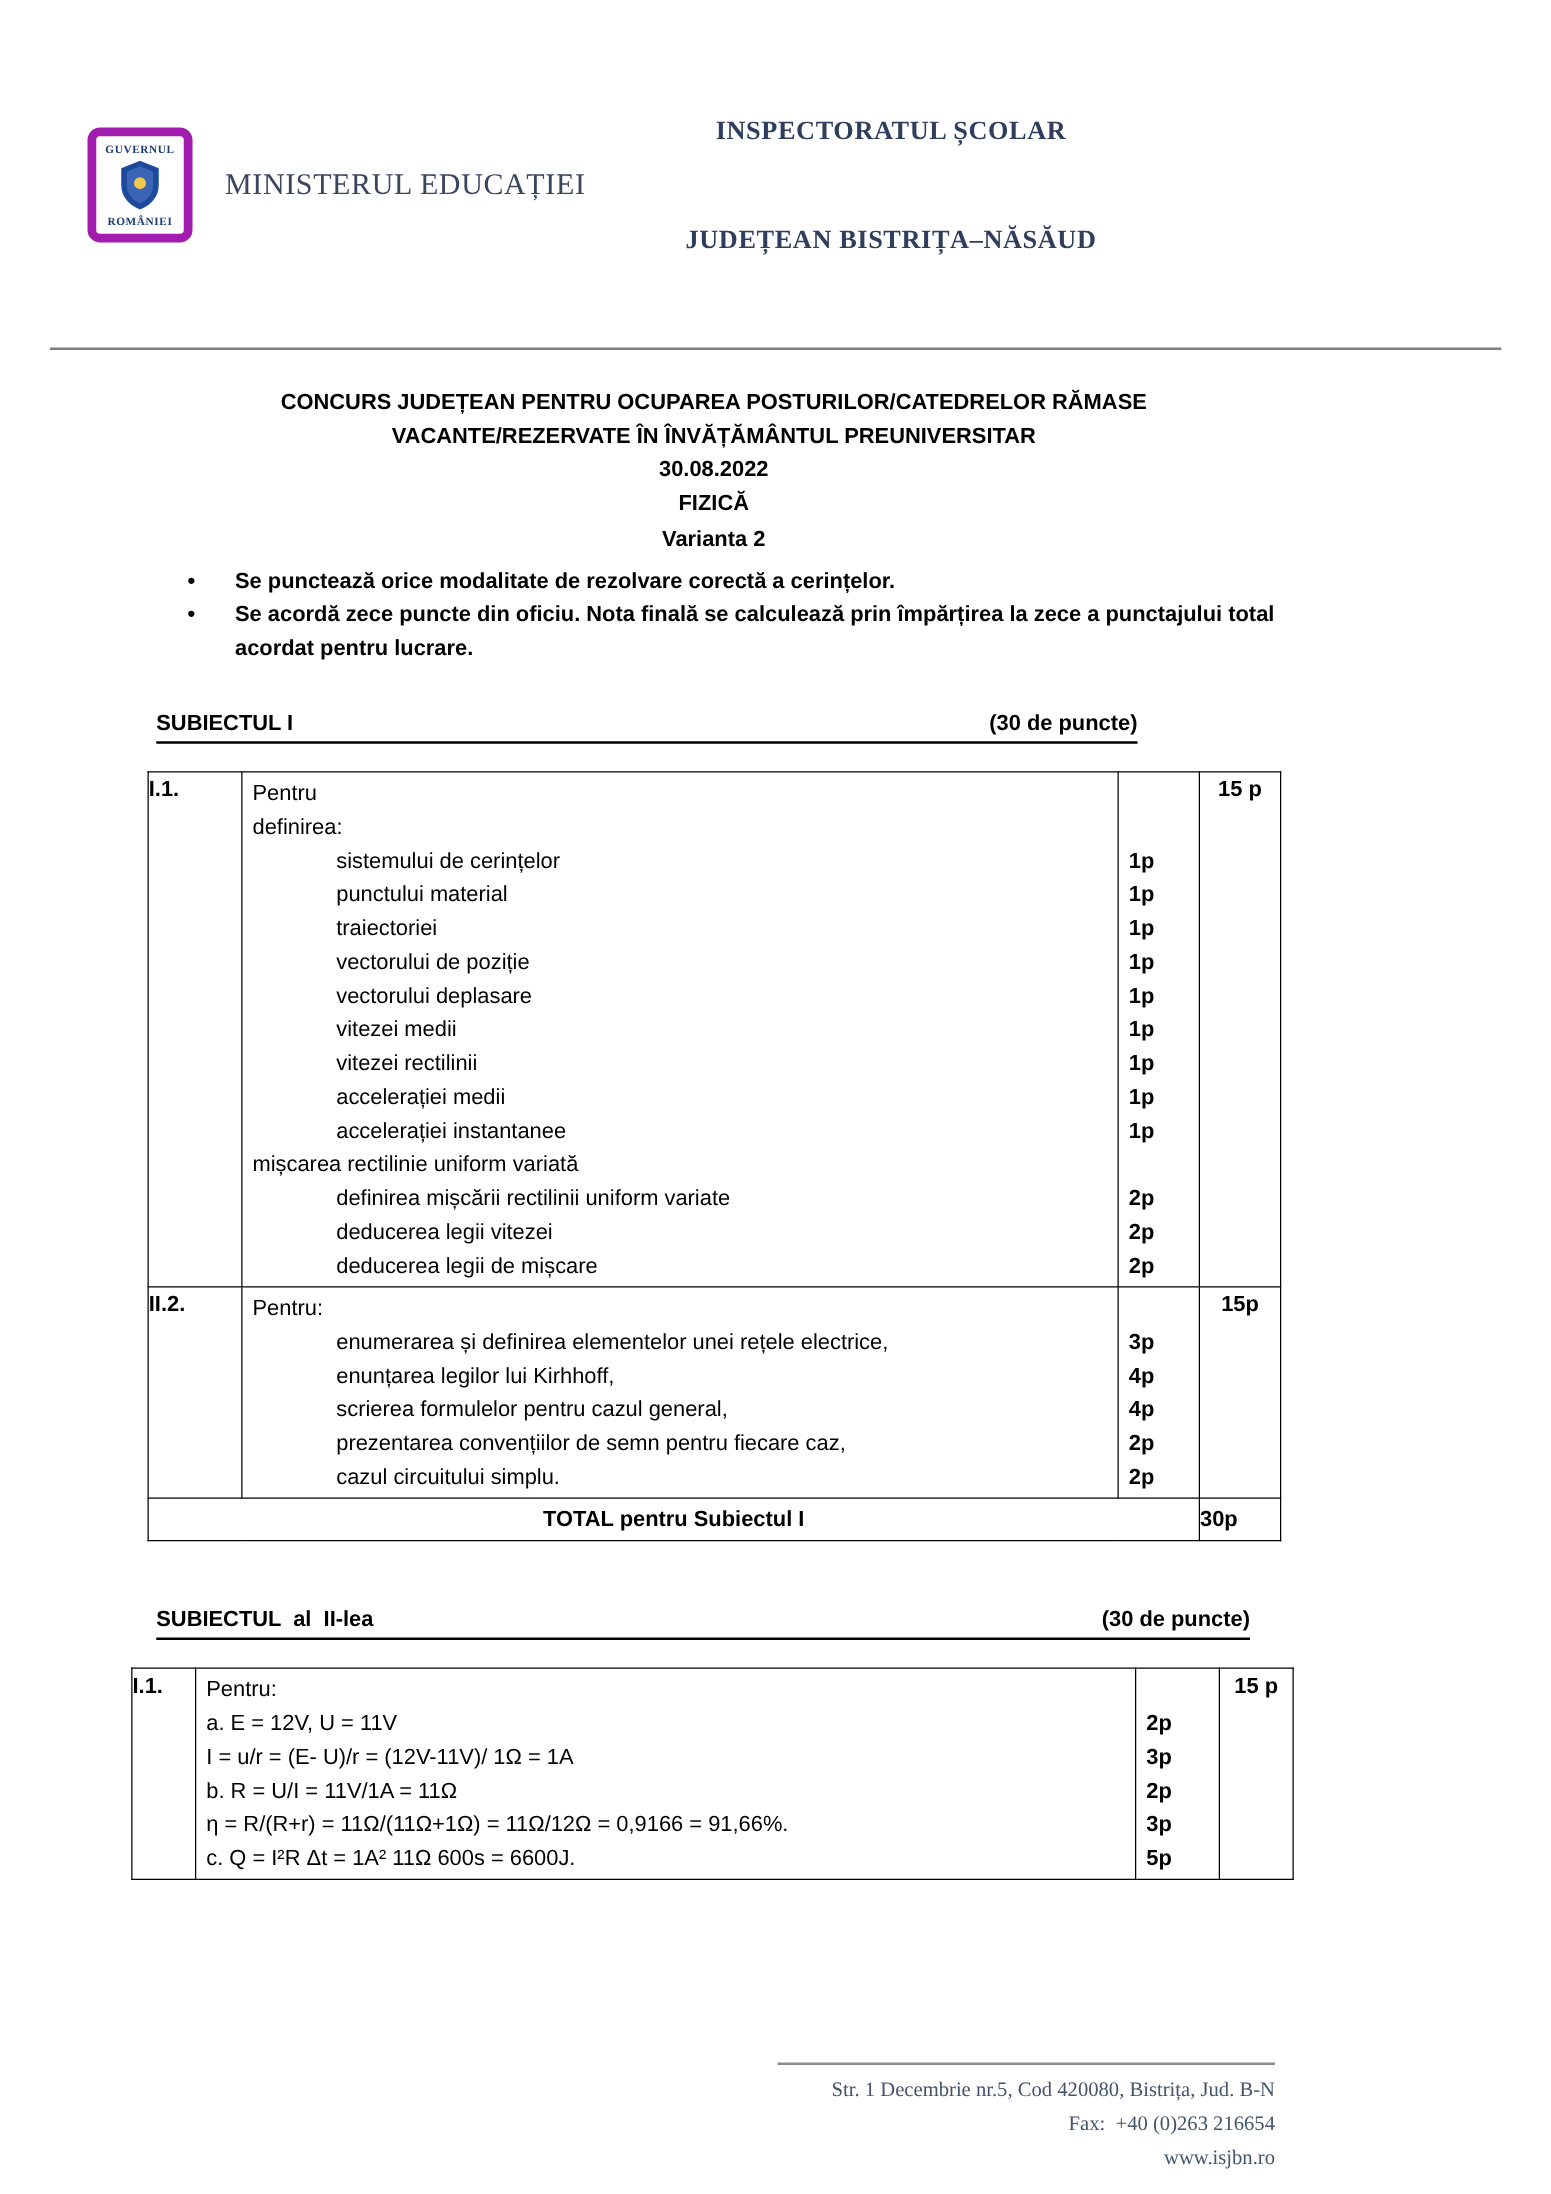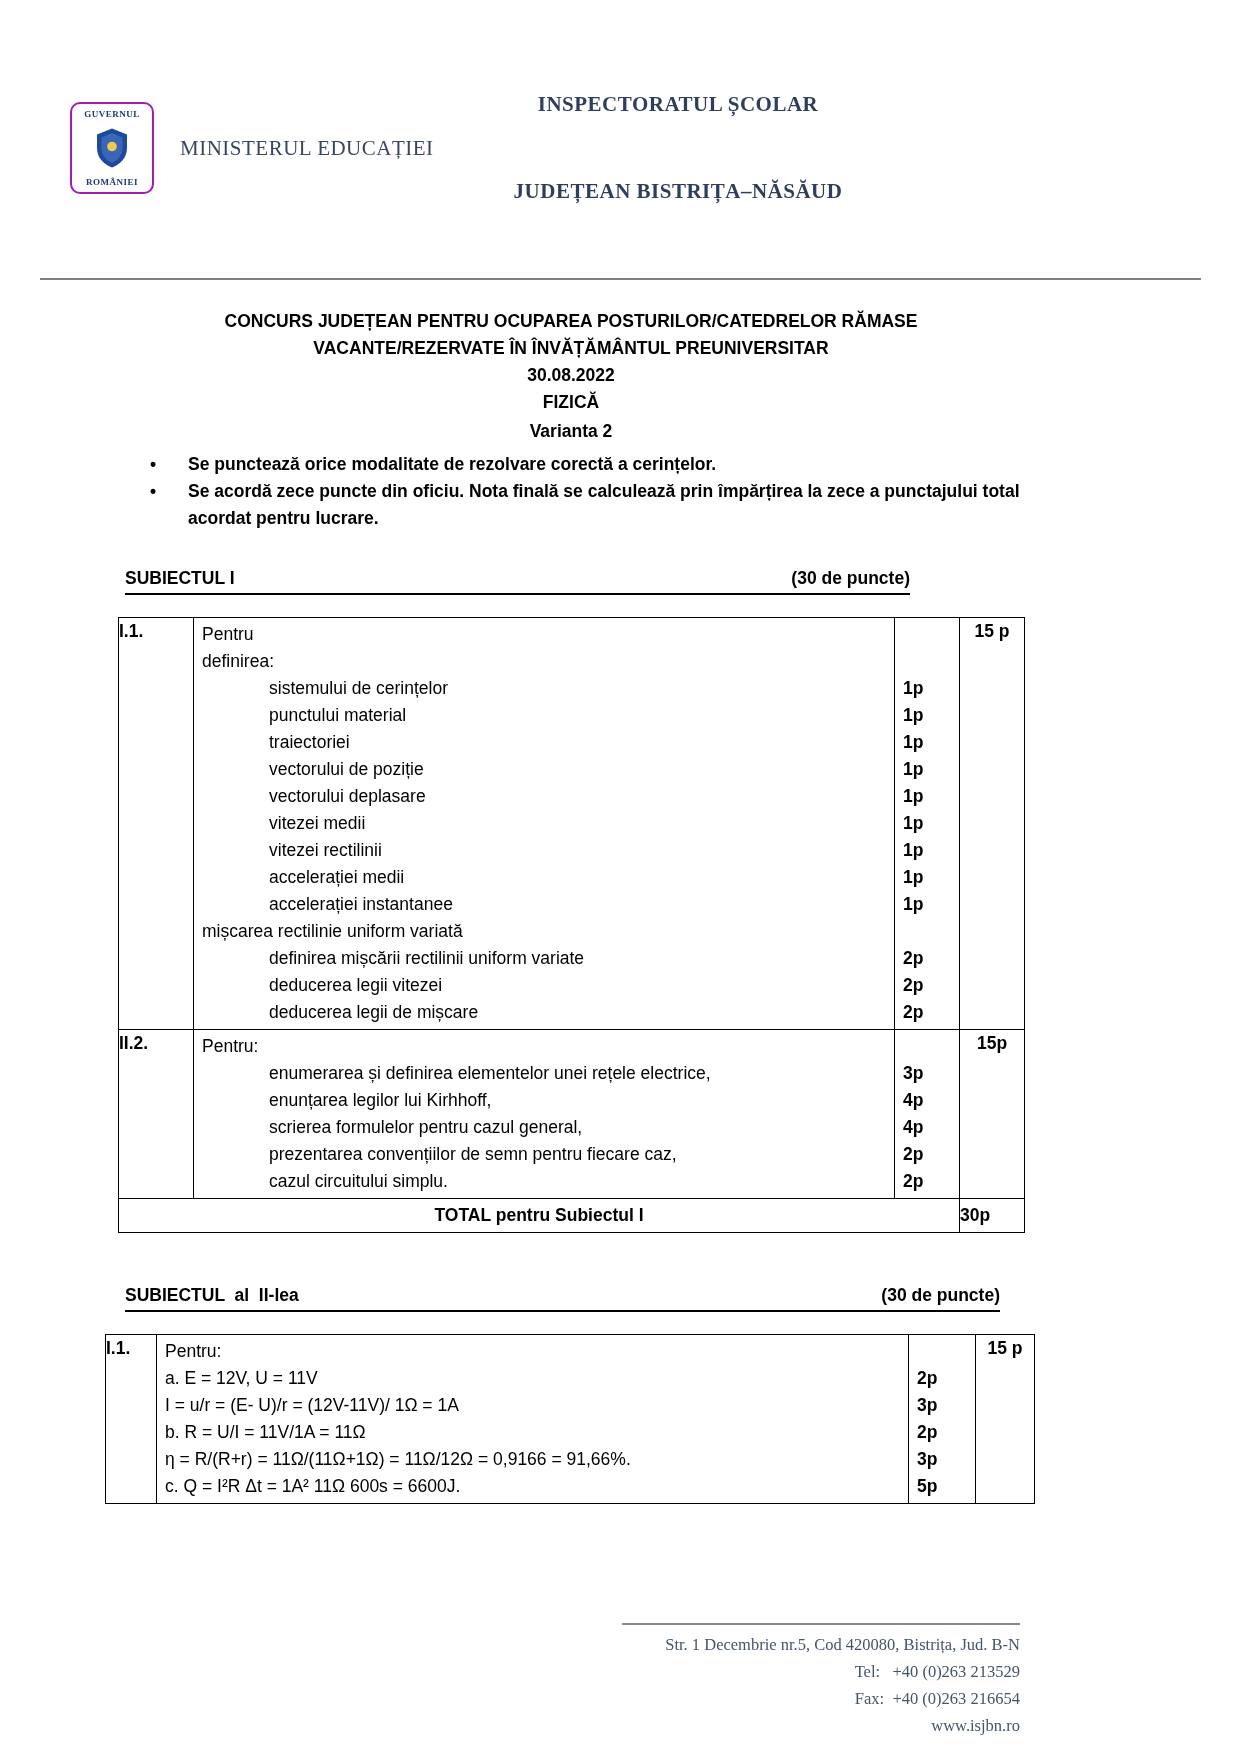--- a/index.html
+++ b/index.html
@@ -1,25 +1,25 @@
 <!DOCTYPE html>
 <html><head>
 <meta charset="utf-8">
 <style>
   html, body { margin: 0; padding: 0; background: #ffffff; }
   body { width: 1241px; font-family: "Liberation Sans", sans-serif; color: #000; }
   .page { width: 1241px; min-height: 1755px; display: flex; flex-direction: column; box-sizing: border-box; background: #fff; }
 
   
   .letterhead { display: flex; align-items: center; padding: 32px 0 0 70px; }
-  .logo { width: 84px; height: 92px; border: 2px solid #a21caf; border-radius: 10px; background: #fff;
+  .logo { width: 84px; height: 92px; border: 7px solid #a21caf; border-radius: 10px; background: #fff;
           display: flex; flex-direction: column; align-items: center; justify-content: space-between;
           padding: 5px 2px; box-sizing: border-box; flex: 0 0 auto; }
   .logo-text { font-family: "Liberation Serif", serif; font-weight: bold; font-size: 9px; color: #1e3a7a; letter-spacing: .5px; white-space: nowrap; }
-  .ministry { font-family: "Liberation Serif", serif; font-size: 21px; color: #3a4660; margin-left: 26px; letter-spacing: .5px; white-space: pre-wrap; }
+  .ministry { font-family: "Liberation Serif", serif; font-size: 24px; color: #3a4660; margin-left: 26px; letter-spacing: .5px; white-space: pre-wrap; }
   .inspectorate { font-family: "Liberation Serif", serif; font-size: 21px; font-weight: bold; color: #2f3e5c;
                   margin-left: 80px; text-align: center; line-height: 29px; letter-spacing: .5px; white-space: pre-wrap; }
   .header-rule { border: 0; border-top: 2px solid #7f7f7f; margin: 14px 40px 0 40px; }
 
   
   .title-block { margin: 28px 0 0 130px; width: 882px; text-align: center; font-weight: bold; font-size: 17.5px; line-height: 27px; }
   .title-line { white-space: pre-wrap; }
   .variant-line { margin-left: 130px; width: 882px; text-align: center; font-weight: bold; font-size: 17.5px; line-height: 27px; margin-top: 2px; }
 
   
@@ -204,18 +204,17 @@
             <div class="line">5p</div>
           </td>
           <td class="cell-total">15 p</td>
         </tr>
       </tbody>
   </table>
 
   <div class="footer-wrap">
     <div class="footer-rule"></div>
     <div class="footer-line">Str. 1 Decembrie nr.5, Cod 420080, Bistrița, Jud. B-N</div>
-    <div class="footer-line">Tel:   +40 (0)263 213529</div>
     <div class="footer-line">Fax:  +40 (0)263 216654</div>
     <div class="footer-line">www.isjbn.ro</div>
   </div>
 
 </div>
 
 </body></html>

